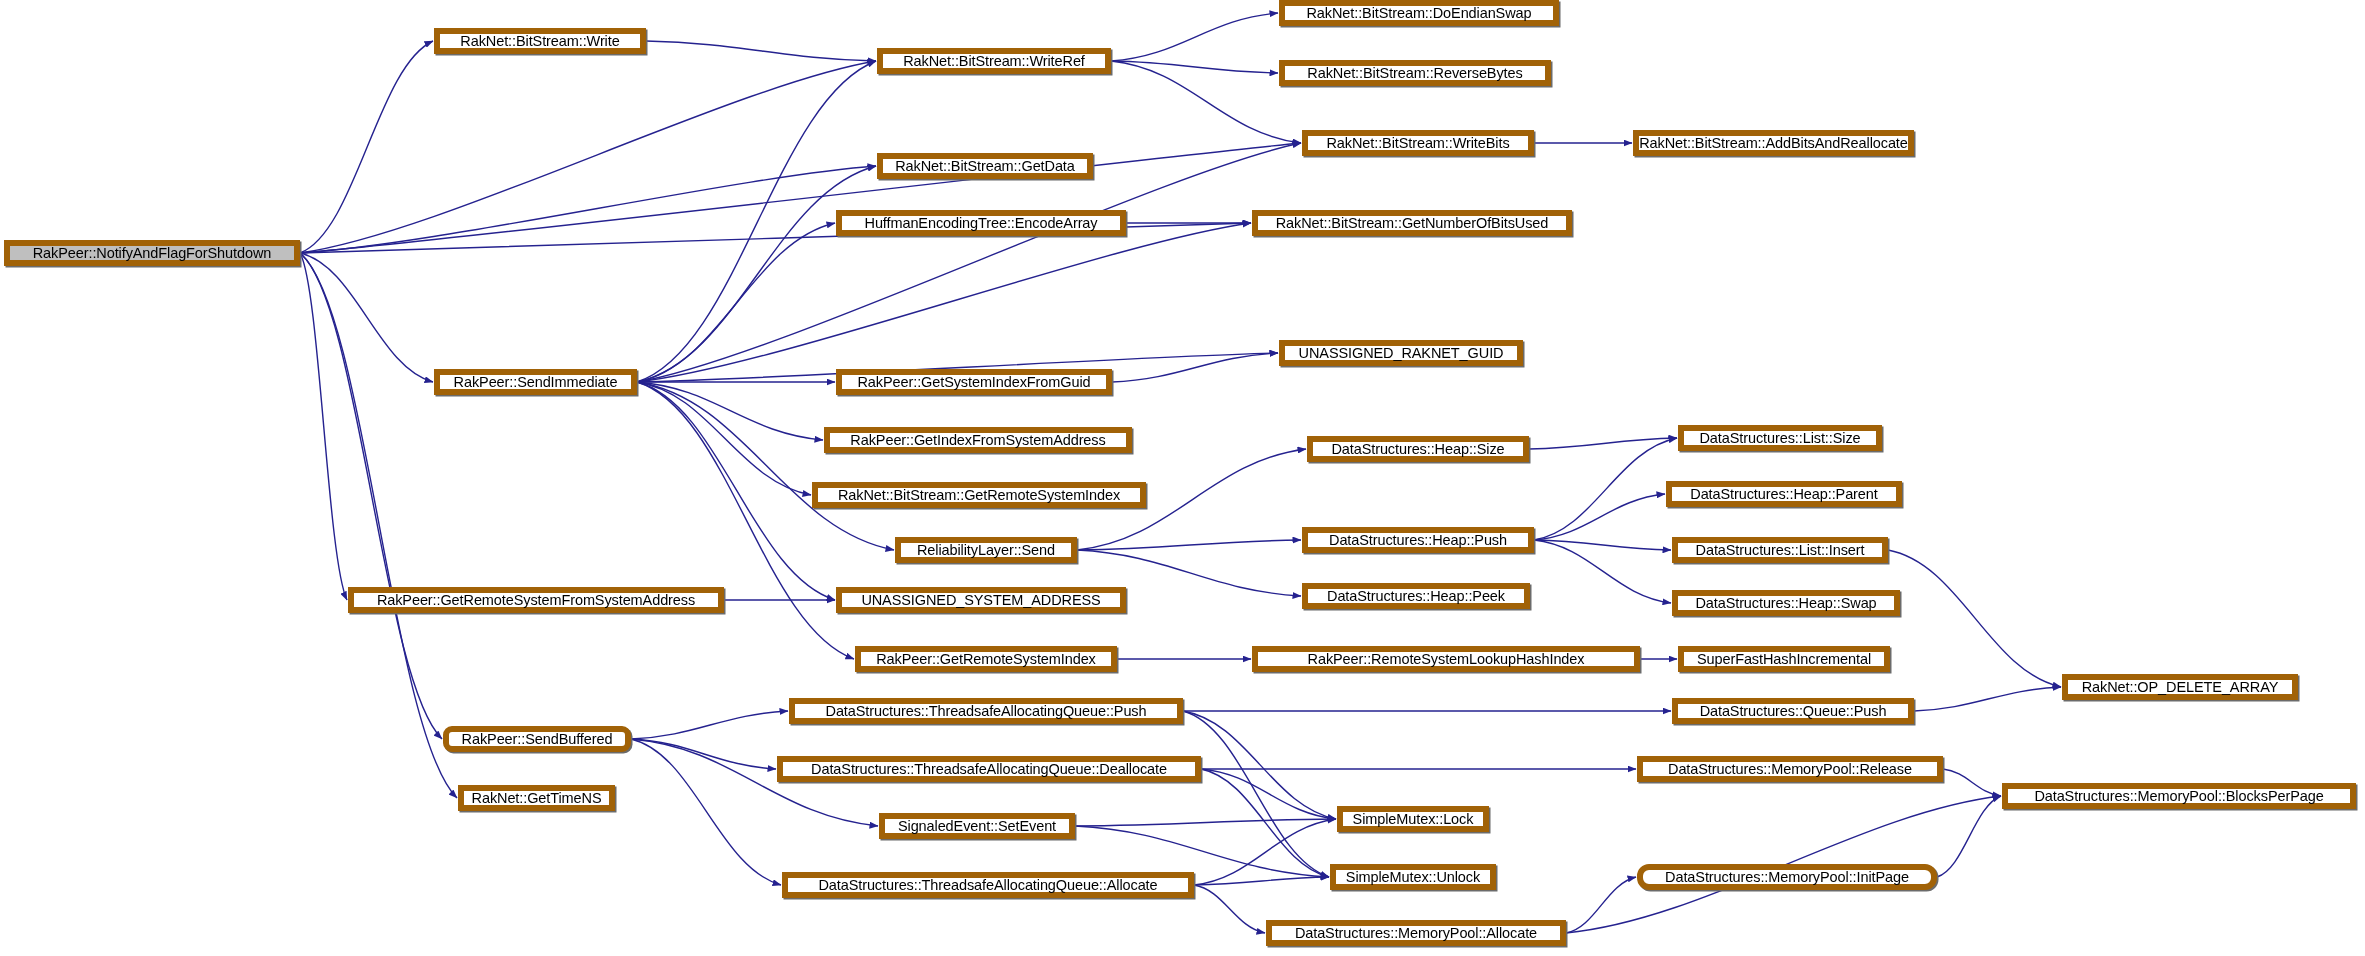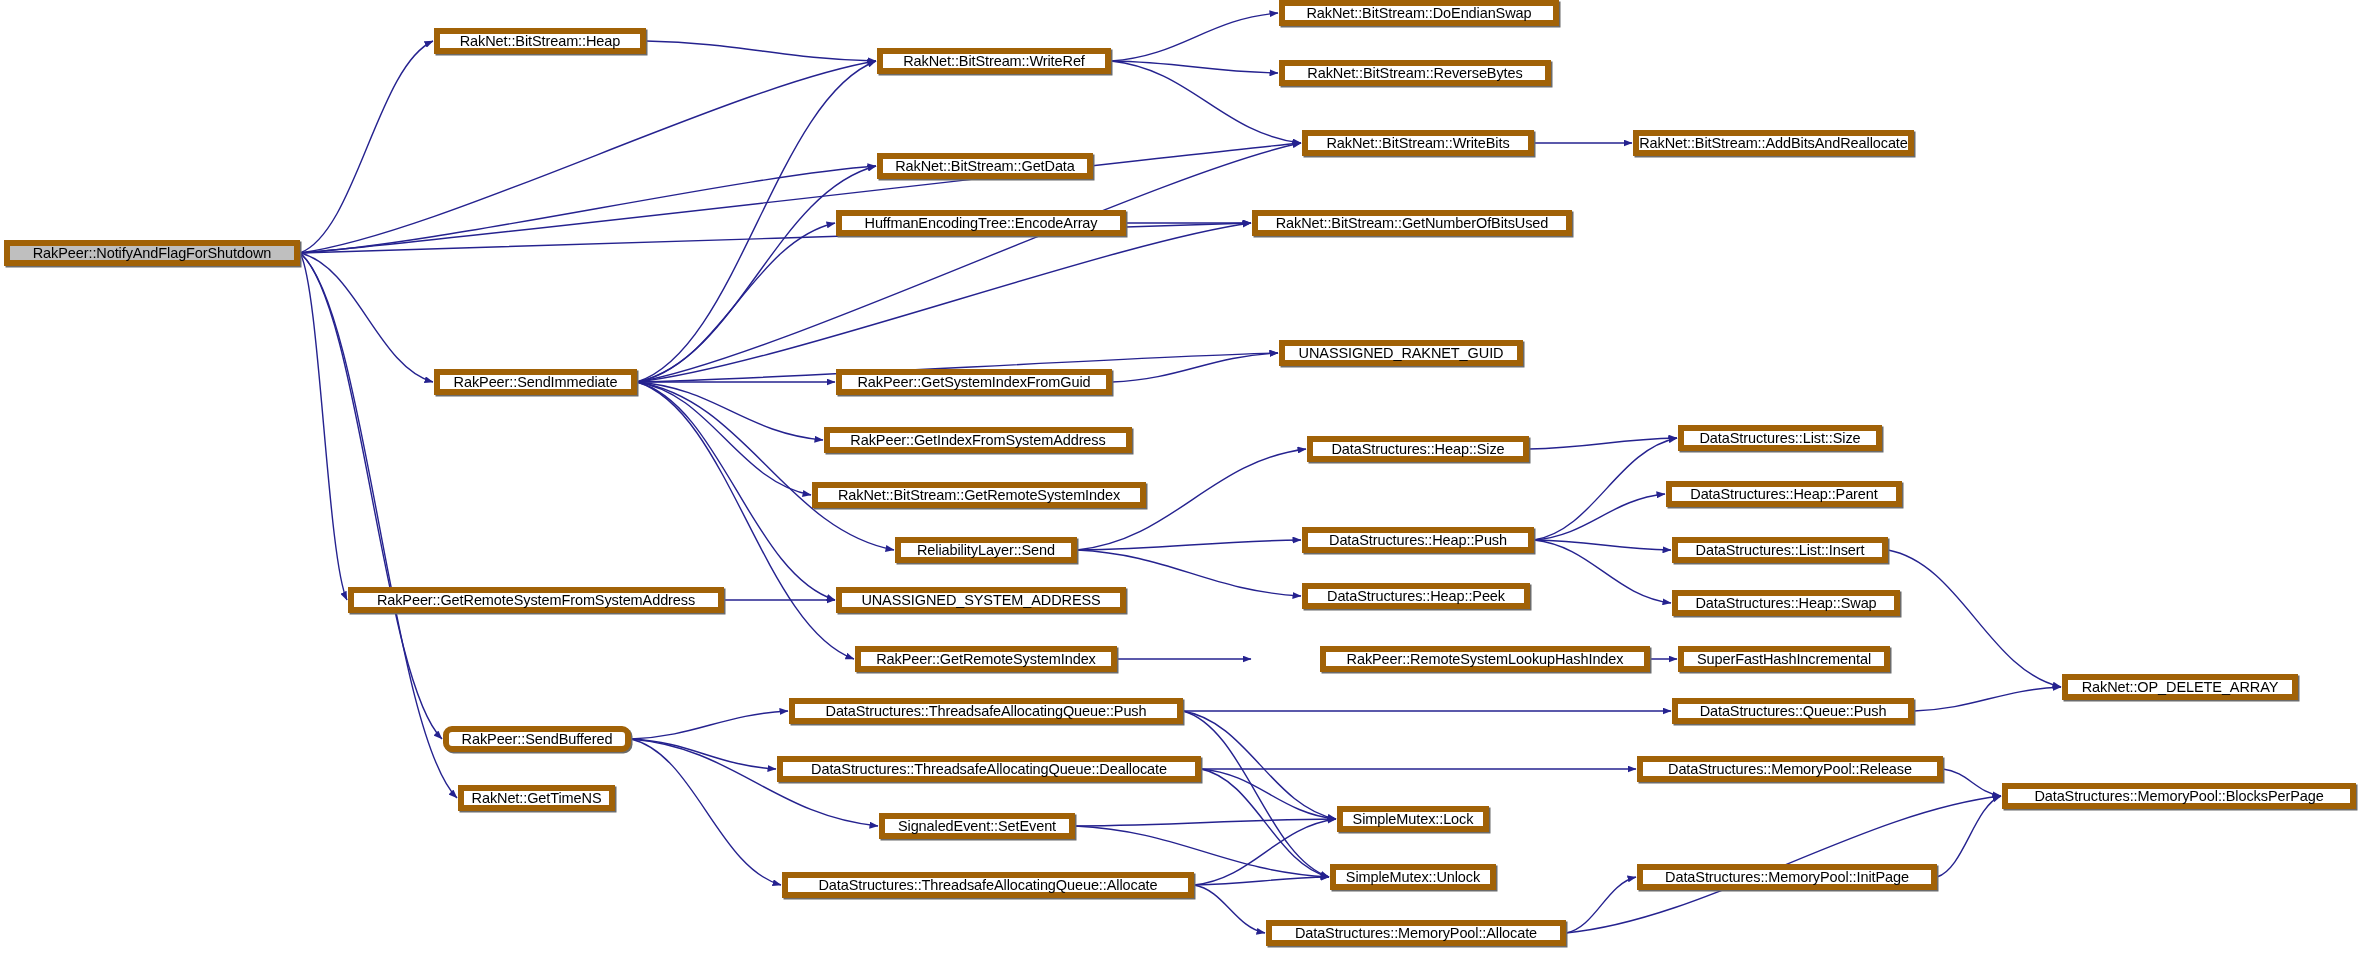--- a/index.html
+++ b/index.html
@@ -121,21 +121,21 @@
         <path d="M 1937 877 C 1963.88 868.9, 1974.12 805.72, 2001 796" fill="none" stroke="#25228f" stroke-width="1.4" marker-end="url(#arrowhead)"></path>
         <path d="M 1566 933 C 1595.4 927.4, 1606.6 883.72, 1636 877" fill="none" stroke="#25228f" stroke-width="1.4" marker-end="url(#arrowhead)"></path>
         <path d="M 1566 933 C 1706 919.3, 1861 812.44, 2001 796" fill="none" stroke="#25228f" stroke-width="1.4" marker-end="url(#arrowhead)"></path>
       </g>
   </svg>
   <div id="node-group">
       <div class="gnode root" style="left: 4px; top: 240px; width: 296px;">
         <span>RakPeer::NotifyAndFlagForShutdown</span>
       </div>
       <div class="gnode" style="left: 434px; top: 28px; width: 212px;">
-        <span>RakNet::BitStream::Heap</span>
+        <span>RakNet::BitStream::Write</span>
       </div>
       <div class="gnode" style="left: 877px; top: 48px; width: 234px; text-align: center;">
         <span>RakNet::BitStream::WriteRef</span>
       </div>
       <div class="gnode" style="left: 1279px; top: 0px; width: 280px;">
         <span>RakNet::BitStream::DoEndianSwap</span>
       </div>
       <div class="gnode" style="left: 1279px; top: 60px; width: 272px;">
         <span>RakNet::BitStream::ReverseBytes</span>
       </div>
@@ -198,21 +198,21 @@
       </div>
       <div class="gnode" style="left: 348px; top: 587px; width: 376px;">
         <span>RakPeer::GetRemoteSystemFromSystemAddress</span>
       </div>
       <div class="gnode" style="left: 836px; top: 587px; width: 290px;">
         <span>UNASSIGNED_SYSTEM_ADDRESS</span>
       </div>
       <div class="gnode" style="left: 855px; top: 646px; width: 262px;">
         <span>RakPeer::GetRemoteSystemIndex</span>
       </div>
-      <div class="gnode" style="left: 1320px; top: 646px; width: 330px;">
+      <div class="gnode" style="left: 1252px; top: 646px; width: 388px;">
         <span>RakPeer::RemoteSystemLookupHashIndex</span>
       </div>
       <div class="gnode" style="left: 1678px; top: 646px; width: 212px;">
         <span>SuperFastHashIncremental</span>
       </div>
       <div class="gnode" style="left: 443px; top: 726px; width: 188px; border-radius: 9px;">
         <span>RakPeer::SendBuffered</span>
       </div>
       <div class="gnode" style="left: 458px; top: 785px; width: 157px;">
         <span>RakNet::GetTimeNS</span>
@@ -237,20 +237,20 @@
       </div>
       <div class="gnode" style="left: 2002px; top: 783px; width: 354px;">
         <span>DataStructures::MemoryPool::BlocksPerPage</span>
       </div>
       <div class="gnode" style="left: 1337px; top: 806px; width: 152px;">
         <span>SimpleMutex::Lock</span>
       </div>
       <div class="gnode" style="left: 1330px; top: 864px; width: 166px;">
         <span>SimpleMutex::Unlock</span>
       </div>
-      <div class="gnode" style="left: 1637px; top: 864px; width: 300px;">
+      <div class="gnode" style="left: 1637px; top: 864px; width: 300px; border-radius: 12px;">
         <span>DataStructures::MemoryPool::InitPage</span>
       </div>
       <div class="gnode" style="left: 1266px; top: 920px; width: 300px;">
         <span>DataStructures::MemoryPool::Allocate</span>
       </div>
     </div>
 </div>
 
 </body></html>

